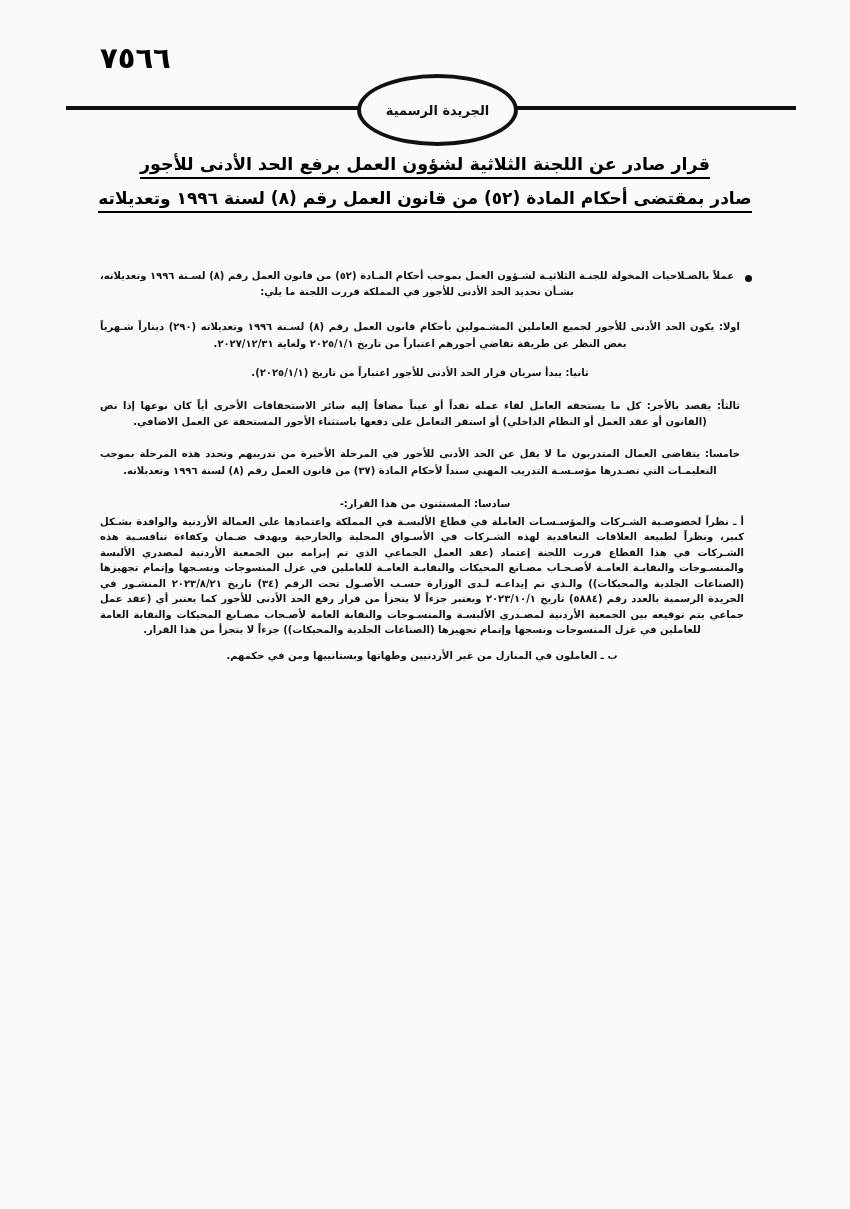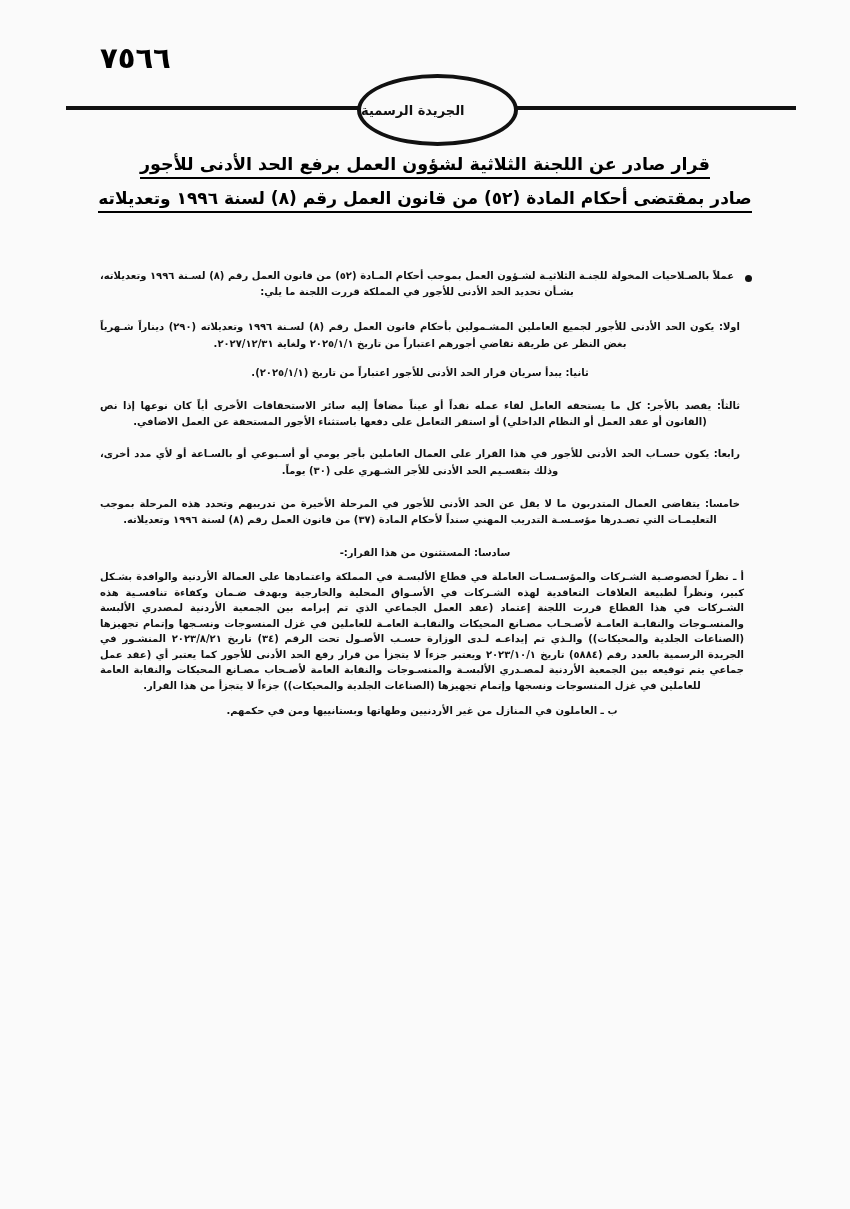--- a/index.html
+++ b/index.html
@@ -55,21 +55,21 @@
     position: absolute;
     top: -18px;
     left: 357px;
     width: 153px;
     height: 64px;
     border: 4px solid #111;
     border-radius: 50%;
     background: #fafafa;
     display: flex;
     align-items: center;
-    justify-content: flex-end;
+    justify-content: center;
   }
   .gazette-oval span {
     font-size: 13px;
     font-weight: 700;
     color: #111;
     font-family: "DejaVu Sans", sans-serif;
   }
 
   
   .doc-title {
@@ -134,21 +134,21 @@
   .para.indent {
     padding-right: 10px;
   }
 
   .para.s-thalitha { margin-bottom: 16px; }
   .para.s-thania  { margin-bottom: 17px; }
   .para.s-rabia   { margin-bottom: 17px; }
   .para.s-khamisa { margin-bottom: 17px; }
 
   .para.sadisa-head {
-    margin-bottom: 8px;
+    margin-bottom: 2px;
     text-align: right;
   }
   .para.item-a {
     margin-bottom: 6px;
     padding-right: 6px;
     line-height: 1.55;
   }
   .para.item-b {
     margin-top: 10px;
     text-align: left;
@@ -183,21 +183,20 @@
       <span class="bullet"></span>
       <span>عملاً بالصـلاحيات المخولة للجنـة الثلاثيـة لشـؤون العمل بموجب أحكام المـادة (٥٢) من قانون العمل رقم (٨) لسـنة ١٩٩٦ وتعديلاته، بشـأن تحديد الحد الأدنى للأجور في المملكة قررت اللجنة ما يلي:</span>
     </p>
 
     <p class="para indent">اولا: يكون الحد الأدنى للأجور لجميع العاملين المشـمولين بأحكام قانون العمل رقم (٨) لسـنة ١٩٩٦ وتعديلاته (٢٩٠) ديناراً شـهرياً بغض النظر عن طريقة تقاضي أجورهم اعتباراً من تاريخ ٢٠٢٥/١/١ ولغاية ٢٠٢٧/١٢/٣١.</p>
 
     <p class="para s-thania indent">ثانيا: يبدأ سريان قرار الحد الأدنى للأجور اعتباراً من تاريخ (٢٠٢٥/١/١).</p>
 
     <p class="para s-thalitha indent">ثالثاً: يقصد بالأجر: كل ما يستحقه العامل لقاء عمله نقداً أو عيناً مضافاً إليه سائر الاستحقاقات الأخرى أياً كان نوعها إذا نص (القانون أو عقد العمل أو النظام الداخلي) أو استقر التعامل على دفعها باستثناء الأجور المستحقة عن العمل الاضافي.</p>
 
-    <p class="para s-rabia indent">رابعا: يكون حسـاب الحد الأدنى للأجور في هذا القرار على العمال العاملين بأجر يومي أو أسـبوعي أو بالسـاعة أو لأي مدد أخرى، وذلك بتقسـيم الحد الأدنى للأجر الشـهري على (٣٠) يوماً.</p>
 
     <p class="para s-khamisa indent">خامسا: يتقاضى العمال المتدربون ما لا يقل عن الحد الأدنى للأجور في المرحلة الأخيرة من تدريبهم وتحدد هذه المرحلة بموجب التعليمـات التي تصـدرها مؤسـسـة التدريب المهني سنداً لأحكام المادة (٣٧) من قانون العمل رقم (٨) لسنة ١٩٩٦ وتعديلاته.</p>
 
     <p class="para sadisa-head">سادسا: المستثنون من هذا القرار:-</p>
 
     <p class="para item-a">أ ـ نظراً لخصوصـية الشـركات والمؤسـسـات العاملة في قطاع الألبسـة في المملكة واعتمادها على العمالة الأردنية والوافدة بشـكل كبير، ونظراً لطبيعة العلاقات التعاقدية لهذه الشـركات في الأسـواق المحلية والخارجية وبهدف ضـمان وكفاءة تنافسـية هذه الشـركات في هذا القطاع قررت اللجنة إعتماد (عقد العمل الجماعي الذي تم إبرامه بين الجمعية الأردنية لمصدري الألبسة والمنسـوجات والنقابـة العامـة لأصـحـاب مصـانع المحيكات والنقابـة العامـة للعاملين في غزل المنسوجات ونسـجها وإتمام تجهيزها (الصناعات الجلدية والمحيكات)) والـذي تم إيداعـه لـدى الوزارة حسـب الأصـول تحت الرقم (٣٤) تاريخ ٢٠٢٣/٨/٢١ المنشـور في الجريدة الرسمية بالعدد رقم (٥٨٨٤) تاريخ ٢٠٢٣/١٠/١ ويعتبر جزءاً لا يتجزأ من قرار رفع الحد الأدنى للأجور كما يعتبر أي (عقد عمل جماعي يتم توقيعه بين الجمعية الأردنية لمصـدري الألبسـة والمنسـوجات والنقابة العامة لأصـحاب مصـانع المحيكات والنقابة العامة للعاملين في غزل المنسوجات ونسجها وإتمام تجهيزها (الصناعات الجلدية والمحيكات)) جزءاً لا يتجزأ من هذا القرار.</p>
 
     <p class="para item-b">ب ـ العاملون في المنازل من غير الأردنيين وطهاتها وبستانييها ومن في حكمهم.</p>
 
   </div>

